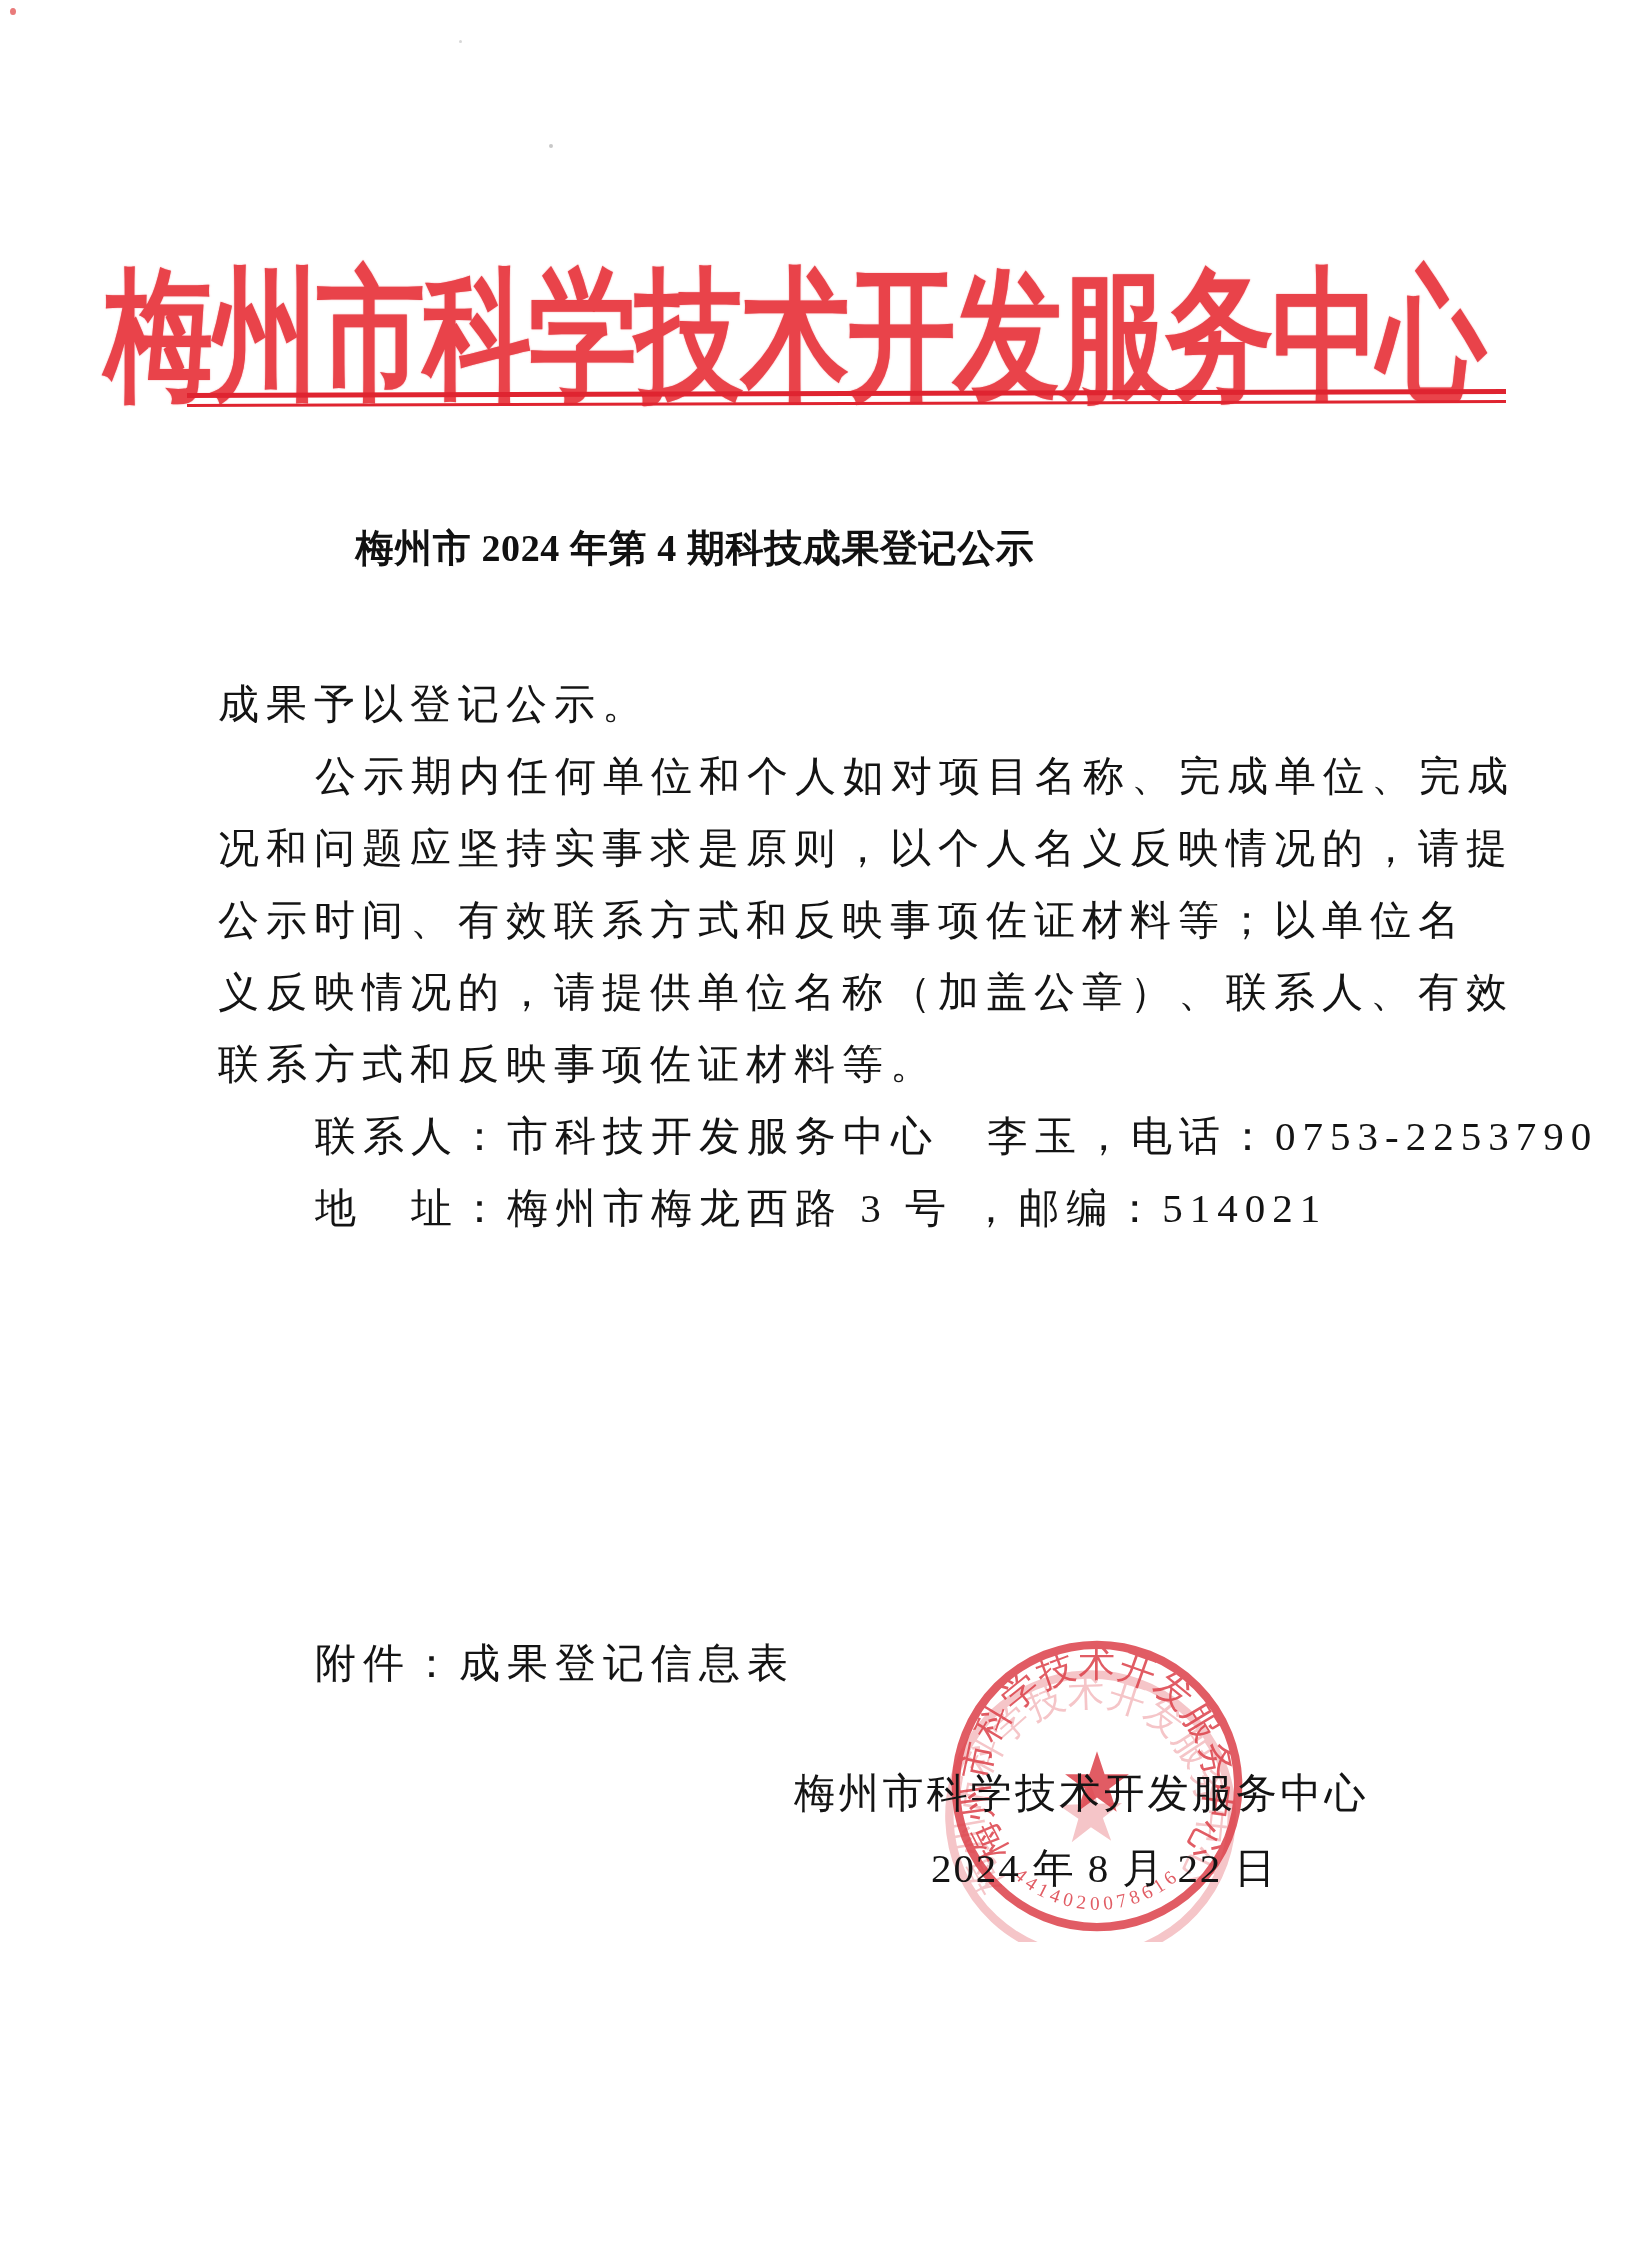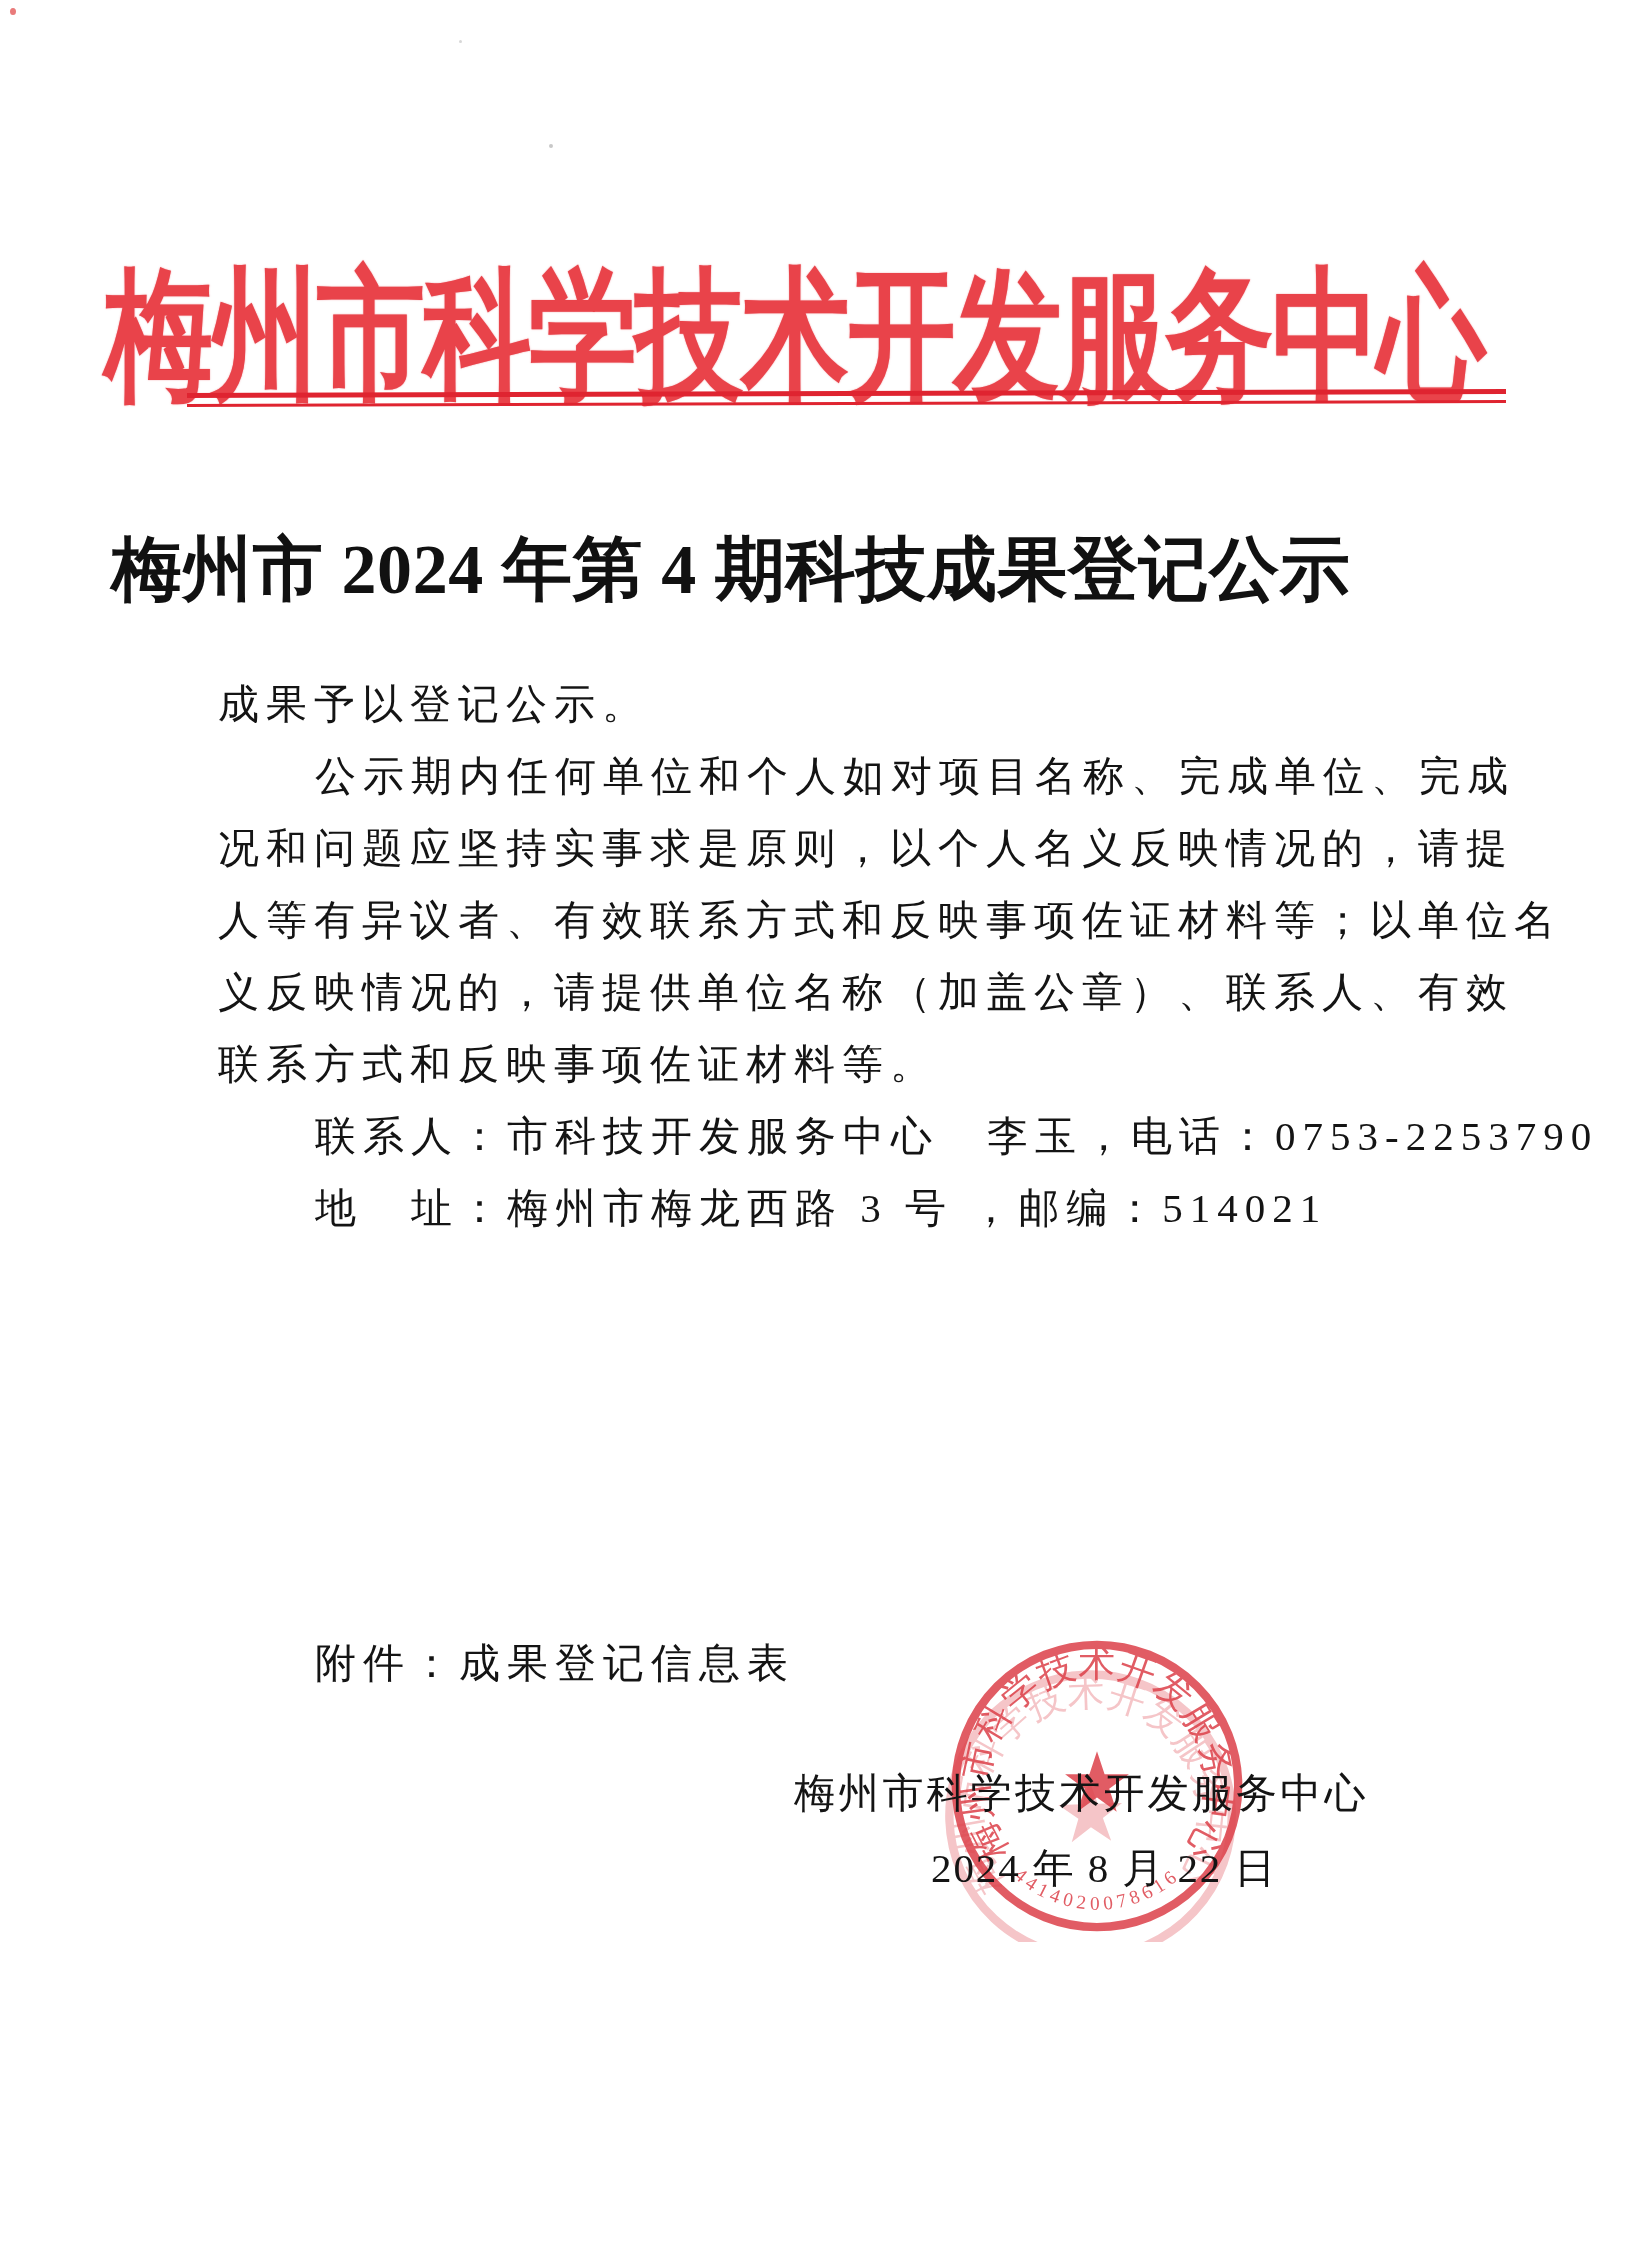--- a/index.html
+++ b/index.html
@@ -29,26 +29,25 @@
   }
   
   .rule{position:absolute;left:187px;width:1319px;background:#df2430;}
   .rule.top{top:391px;height:5.2px;transform:rotate(-0.18deg);}
   .rule.bottom{top:402px;height:3.2px;transform:rotate(-0.18deg);}
   
   .doc-title{
     position:absolute;
     top:523px;left:0;width:1390px;
     text-align:center;
-    font-size:70px;
+    font-size:38px;
     font-weight:bold;
     letter-spacing:0.6px;
     color:#111;
     white-space:nowrap;
-    margin-left:36px;
   }
   
   .body-text{
     position:absolute;
     top:668px;left:218px;width:1218px;
     font-size:41px;
     line-height:72px;
     letter-spacing:7px;
     color:#141414;
   }
@@ -113,21 +112,21 @@
 
   <div class="rule top"></div>
   <div class="rule bottom"></div>
 
   <div class="doc-title">梅州市 2024 年第 4 期科技成果登记公示</div>
 
   <div class="body-text">
     <div class="line">成果予以登记公示。</div>
     <div class="line indent">公示期内任何单位和个人如对项目名称、完成单位、完成</div>
     <div class="line">况和问题应坚持实事求是原则，以个人名义反映情况的，请提</div>
-    <div class="line">人等有异议者、有效联系方式和反映事项佐证材料等；以单位名</div>
+    <div class="line">公示时间、有效联系方式和反映事项佐证材料等；以单位名</div>
     <div class="line">义反映情况的，请提供单位名称（加盖公章）、联系人、有效</div>
     <div class="line">联系方式和反映事项佐证材料等。</div>
     <div class="line indent">联系人：市科技开发服务中心　李玉，电话：0753-2253790</div>
     <div class="line indent">地　址：梅州市梅龙西路 3 号 ，邮编：514021</div>
   </div>
 
   <div class="attachment">附件：成果登记信息表</div>
 
   <div class="signature">梅州市科学技术开发服务中心</div>
   <div class="sign-date">2024 年 8 月 22 日</div>

